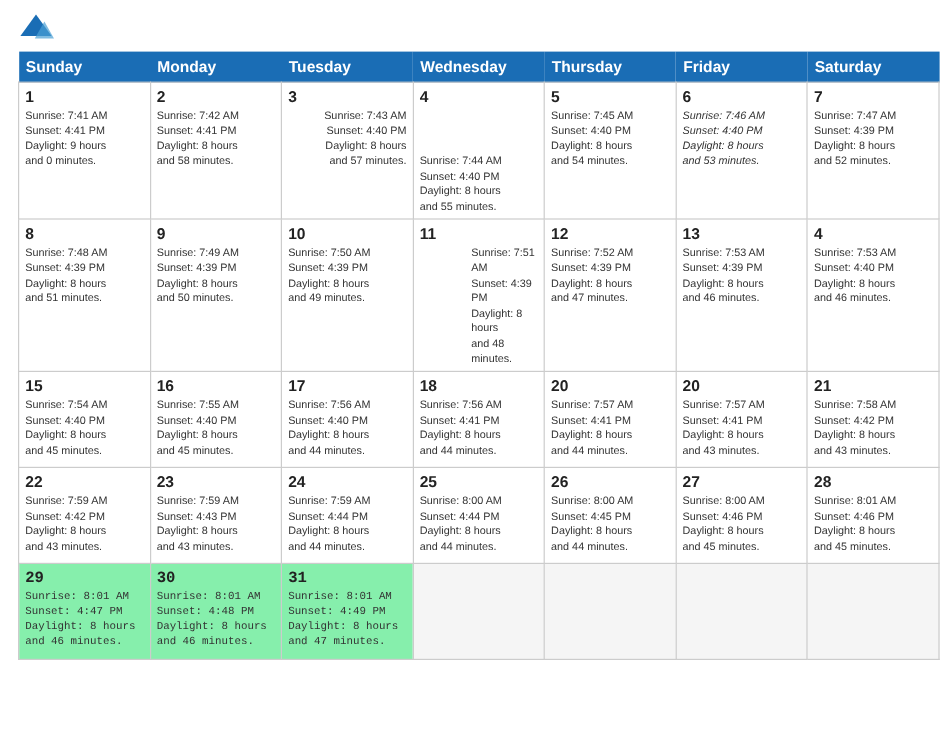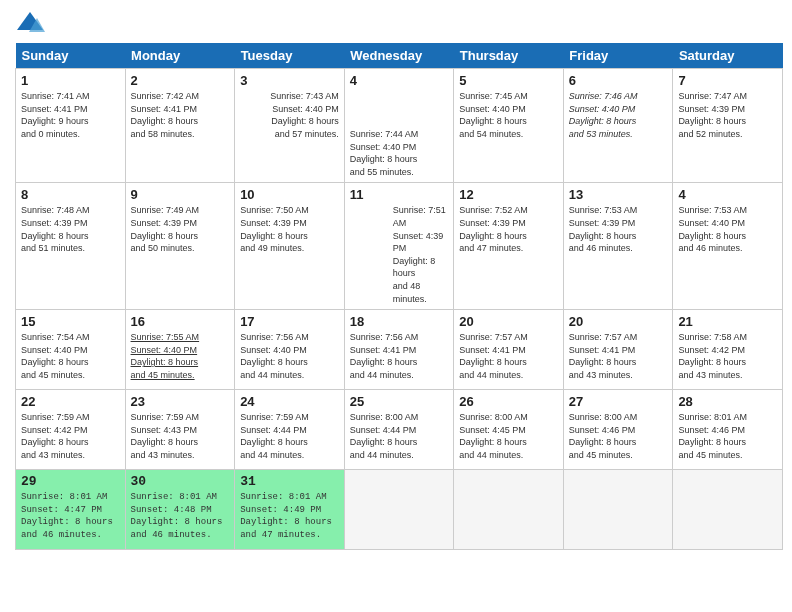--- a/index.html
+++ b/index.html
@@ -231,21 +231,21 @@
         <tr>
           <td>
             <span class="day-num">15</span>
             <div class="day-info" style="white-space: pre-line;">Sunrise: 7:54 AM
 Sunset: 4:40 PM
 Daylight: 8 hours
 and 45 minutes.</div>
           </td>
           <td>
             <span class="day-num">16</span>
-            <div class="day-info" style="white-space: pre-line; text-decoration: underline;">Sunrise: 7:55 AM
+            <div class="day-info" style="white-space: pre-line;">Sunrise: 7:55 AM
 Sunset: 4:40 PM
 Daylight: 8 hours
 and 45 minutes.</div>
           </td>
           <td>
             <span class="day-num">17</span>
             <div class="day-info" style="white-space: pre-line;">Sunrise: 7:56 AM
 Sunset: 4:40 PM
 Daylight: 8 hours
 and 44 minutes.</div>

